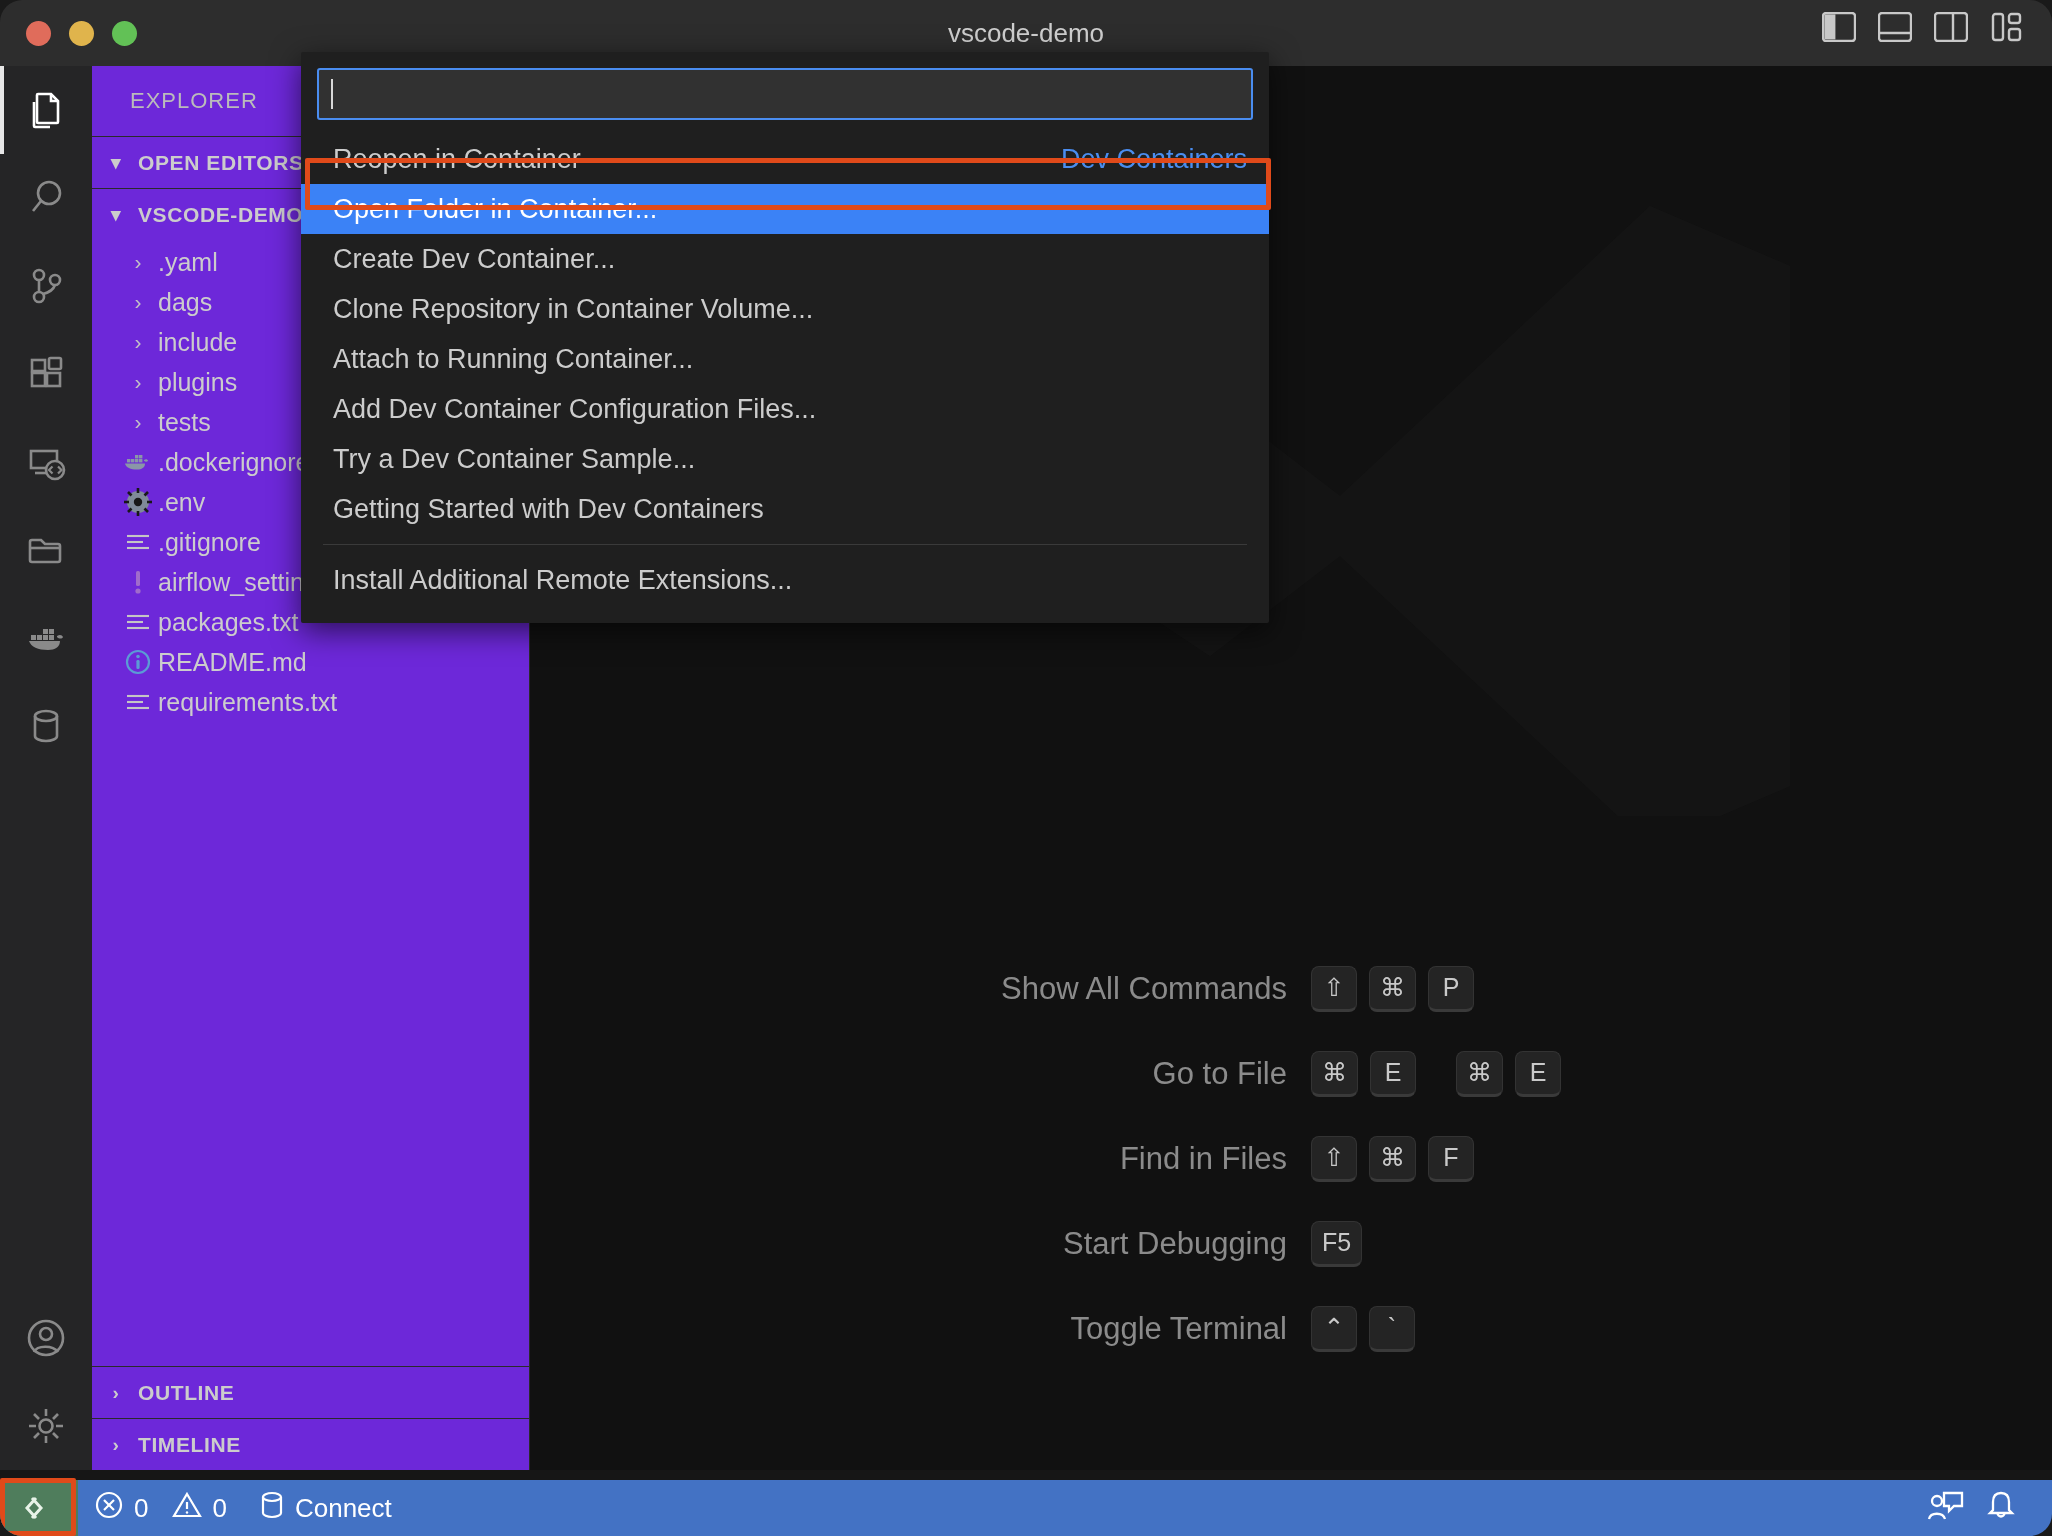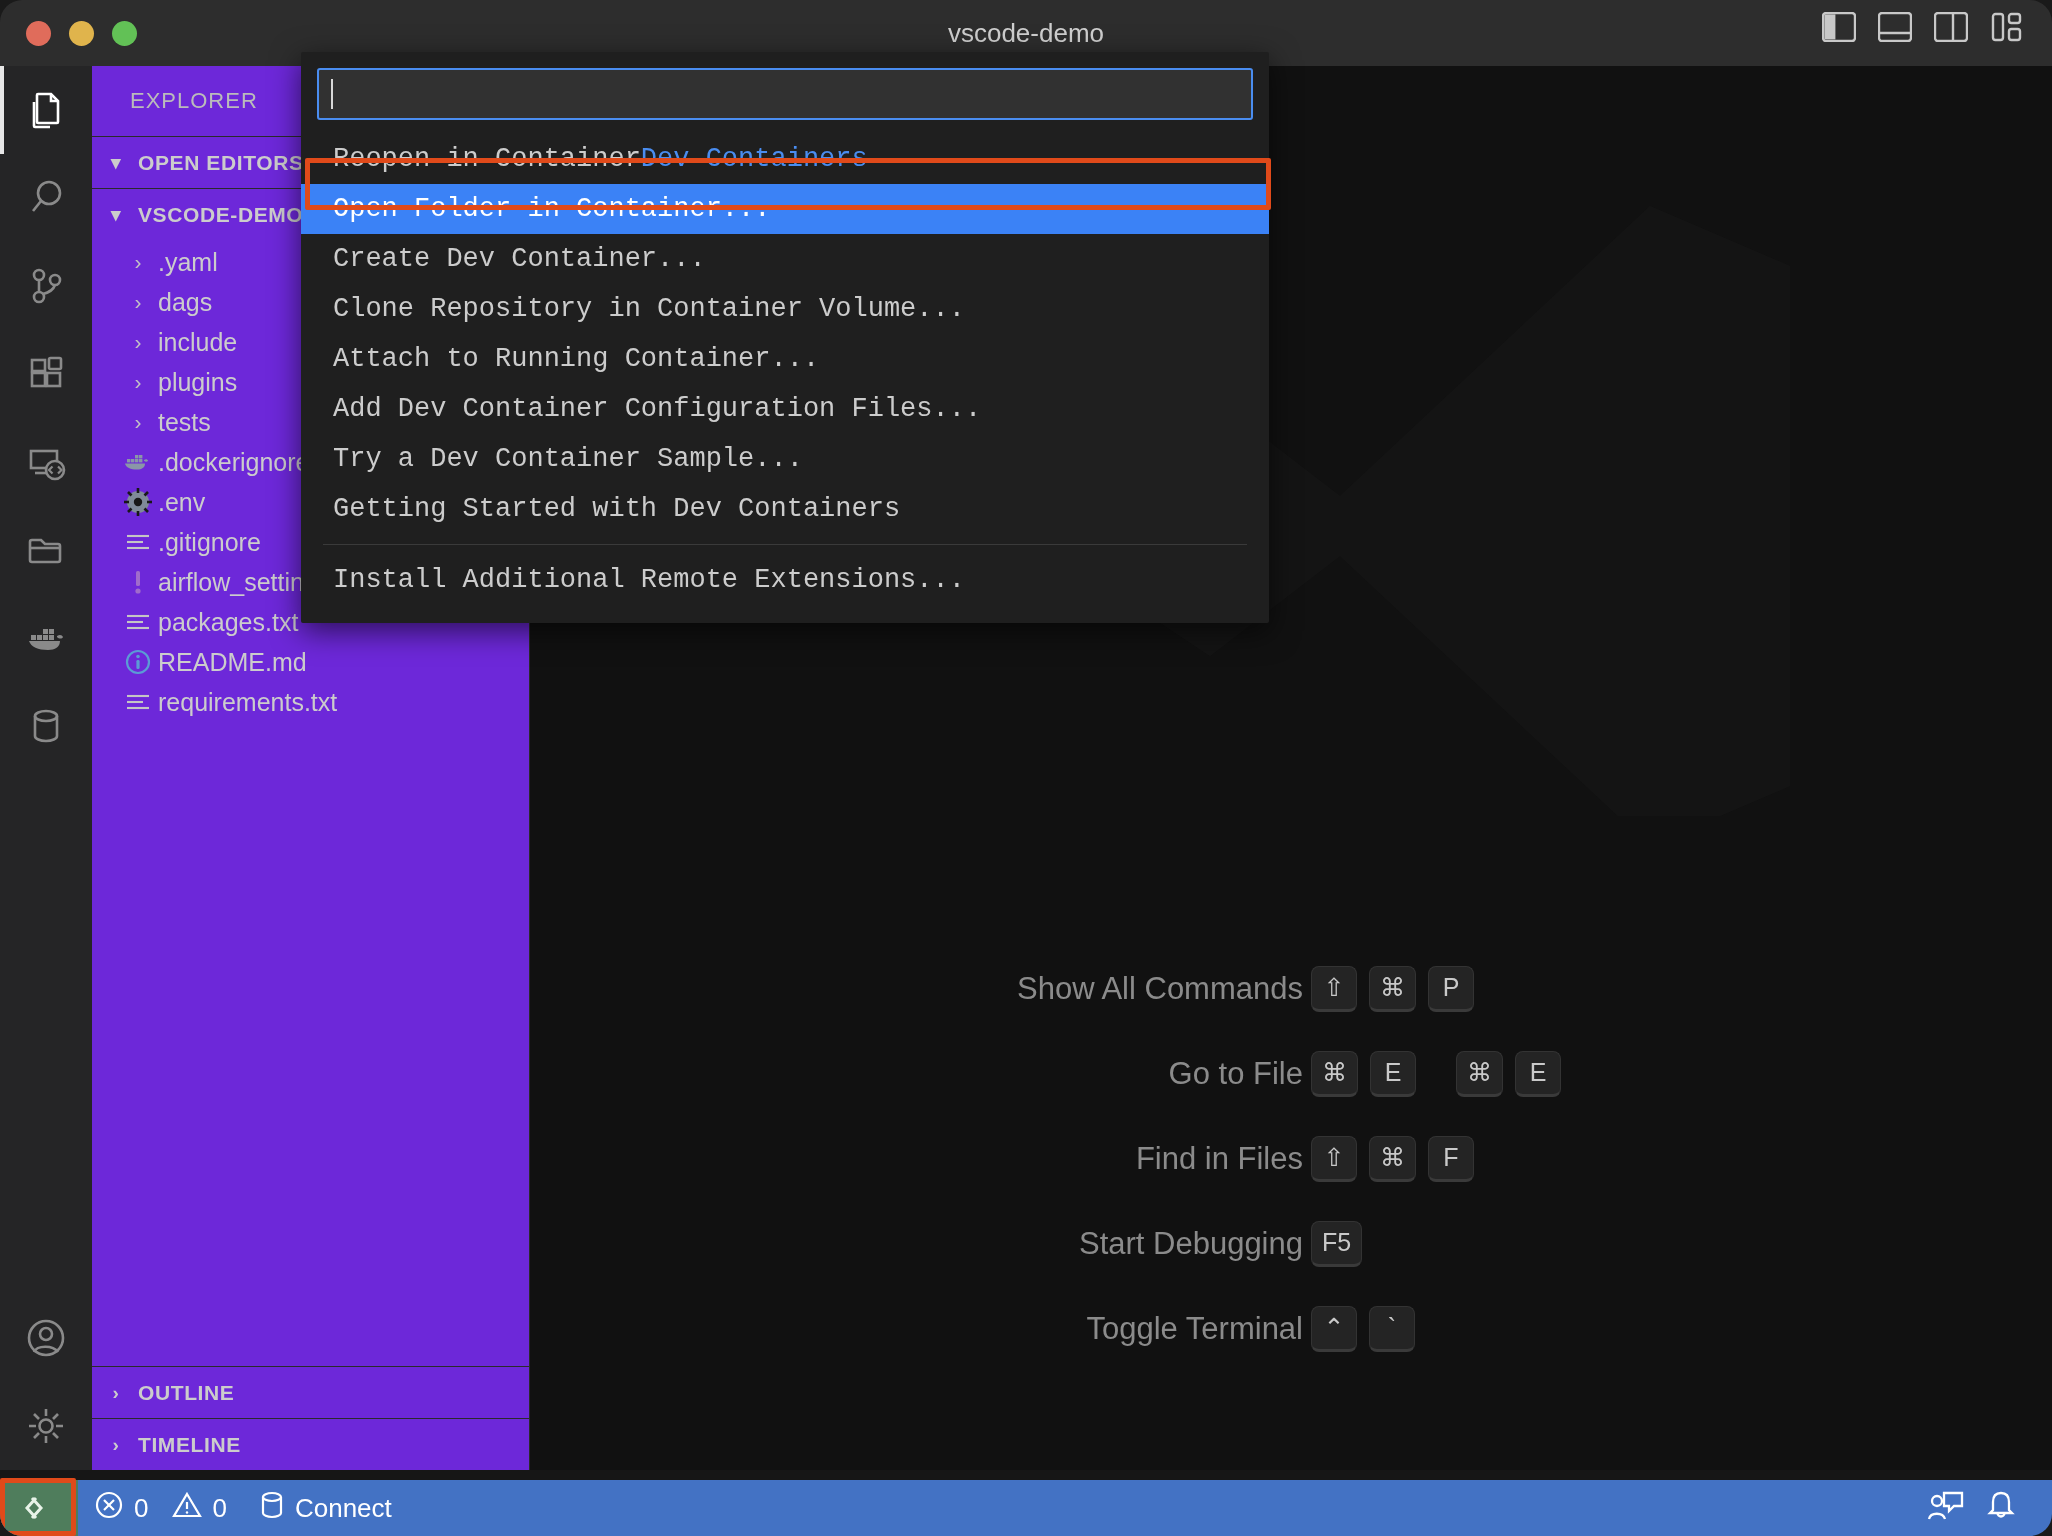--- a/index.html
+++ b/index.html
@@ -115,21 +115,21 @@
   .shortcuts {
     position: absolute; left: 0; right: 0;
     top: 880px;
   }
   .sc-row {
     display: flex; align-items: center; justify-content: center;
     height: 85px;
   }
   .sc-label {
     color: #8b8b8b; font-size: 31px;
-    width: 560px; text-align: right; padding-right: 8px;
+    width: 560px; text-align: right; padding-right: 24px;
   }
   .sc-keys { width: 520px; display: flex; gap: 12px; align-items: center; }
   .key {
     min-width: 46px; height: 46px;
     background: #242424;
     border: 1px solid #333333;
     border-bottom: 3px solid #3a3a3a;
     border-radius: 8px;
     color: #c9c9c9; font-size: 25px;
     display: flex; align-items: center; justify-content: center;
@@ -157,24 +157,24 @@
     padding-left: 12px;
   }
   .caret {
     width: 2px; height: 30px; background: #d8d8d8;
     animation: blink 1s steps(1) infinite;
   }
   @keyframes blink { 50% { opacity: 0; } }
   .palette-list { padding-top: 4px; }
   .p-item {
     height: 50px; display: flex; align-items: center;
+    justify-content: space-between;
     padding: 0 22px 0 32px;
     color: #cccccc; font-size: 27px;
     position: relative;
-    font-family: Liberation Mono, monospace;
   }
   .p-item.selected {
     background: #3b82f6;
     color: #ffffff;
   }
   .p-item .p-right { color: #4a8df0; font-size: 27px; }
   .p-sep {
     height: 1px; background: #3a3a3a;
     margin: 10px 22px 10px 22px;
   }

